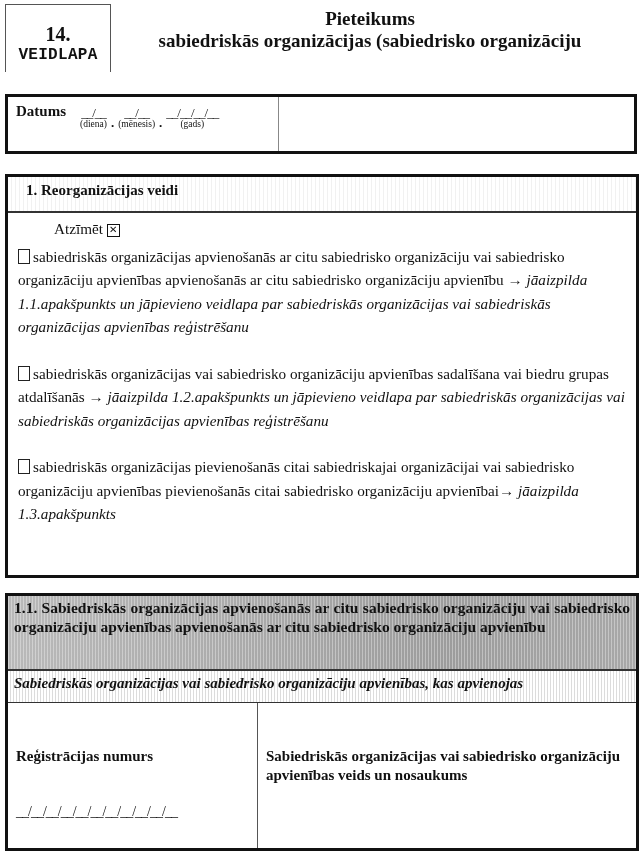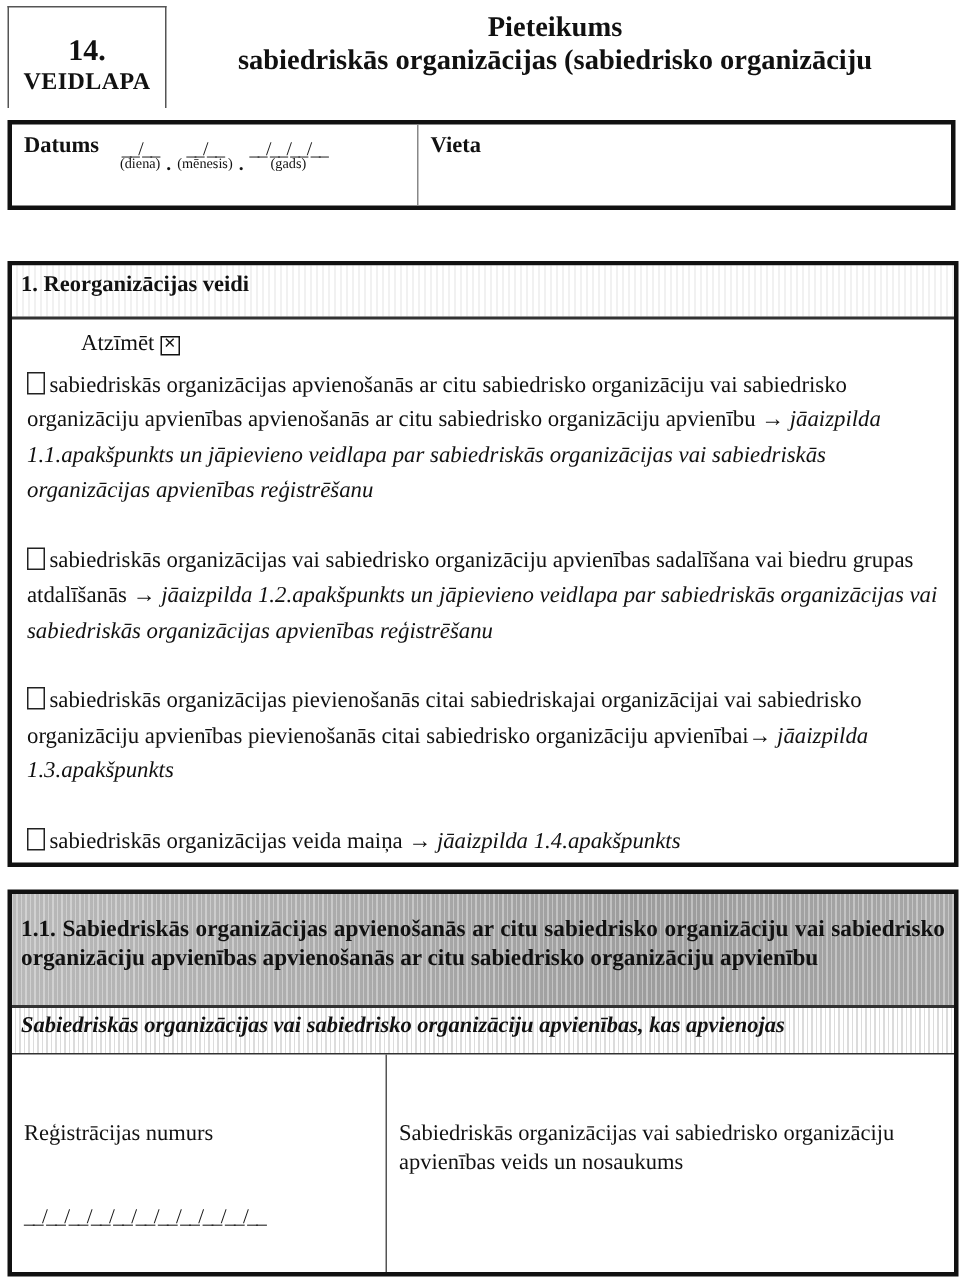--- a/index.html
+++ b/index.html
@@ -10,50 +10,50 @@
     .abs { position: absolute; box-sizing: border-box; }
 
     
     #formbox {
       left: 5px; top: 4px; width: 106px; height: 68px;
       border: 1px solid #555; border-bottom: none;
       display: flex; flex-direction: column; align-items: center; justify-content: center;
       font-weight: bold; text-align: center; padding-top: 10px;
     }
     #formbox .num { font-size: 20px; line-height: 22px; }
-    #formbox .lbl { font-size: 16px; line-height: 20px; letter-spacing: 0.3px; }
+    #formbox .lbl { font-size: 16px; line-height: 20px; letter-spacing: 0.3px; font-family: Liberation Mono, monospace; }
 
     #title {
       left: 120px; top: 8px; width: 500px; text-align: center;
       font-weight: bold; font-size: 19px; line-height: 22px;
     }
 
     
     #datebox {
-      left: 5px; top: 80px; width: 632px; height: 60px;
+      left: 5px; top: 94px; width: 632px; height: 60px;
       border: 3px solid #111; display: flex;
     }
     #datebox .left { width: 270px; border-right: 1px solid #888; position: relative; }
     #datebox .right { flex: 1; position: relative; }
     .fieldlbl { font-weight: bold; font-size: 15px; position: absolute; top: 6px; left: 8px; }
     .datefield { position: absolute; top: 9px; left: 72px; display: flex; gap: 4px; align-items: flex-end; font-size: 13px; }
     .seg { display: flex; flex-direction: column; align-items: center; }
     .seg .line { font-family: "Liberation Serif", serif; letter-spacing: -1px; font-size: 13px; line-height: 13px; }
     .seg .hint { font-size: 9.5px; line-height: 11px; }
     .dot { font-weight: bold; line-height: 14px; }
 
     
     #sec1 {
       left: 5px; top: 174px; width: 634px; height: 404px;
       border: 3px solid #111;
     }
     #sec1 .head {
       height: 36px; border-bottom: 2px solid #333;
       background: repeating-linear-gradient(90deg, #fff 0 3px, #f1f1f1 3px 4px);
-      font-weight: bold; font-size: 15px; padding: 5px 6px; box-sizing: border-box;
+      font-weight: bold; font-size: 15px; padding: 5px 18px; box-sizing: border-box;
     }
     #sec1 .body { padding: 4px 10px 0 10px; font-size: 15.2px; line-height: 23.5px; }
     .mark { margin-bottom: 4px; margin-left: 36px; }
     .xbox {
       display: inline-block; width: 11px; height: 11px; border: 1.5px solid #111;
       font-size: 10px; line-height: 10px; text-align: center; font-weight: bold;
       vertical-align: 1px; font-family: "DejaVu Sans", sans-serif;
     }
     .opt { margin-bottom: 23px; }
     .cb {
@@ -66,31 +66,31 @@
     #sec11 {
       left: 5px; top: 593px; width: 634px; height: 258px;
       border: 3px solid #111; display: flex; flex-direction: column;
     }
     #sec11 .head {
       height: 92px; border-bottom: 2px solid #333;
       background:
         repeating-linear-gradient(90deg, rgba(255,255,255,0.35) 0 1px, transparent 1px 3px),
         linear-gradient(90deg, #b9b9b9, #a9a9a9 40%, #9c9c9c 70%, #a8a8a8);
       font-weight: bold; font-size: 15.5px; line-height: 19px;
-      padding: 14px 6px; box-sizing: border-box; text-align: justify; text-align-last: left;
+      padding: 2px 6px; box-sizing: border-box; text-align: justify; text-align-last: left;
     }
     #sec11 .sub {
       height: 38px; border-bottom: 1px solid #333;
       background: repeating-linear-gradient(90deg, #fff 0 2px, #dcdcdc 2px 3px);
       font-weight: bold; font-style: italic; font-size: 15px; padding: 4px 6px; box-sizing: border-box;
     }
     #sec11 .cols { flex: 1; display: flex; }
     #sec11 .c1 { width: 250px; border-right: 1px solid #555; padding: 28px 8px; box-sizing: border-box; }
     #sec11 .c2 { flex: 1; padding: 28px 8px; box-sizing: border-box; }
-    .collbl { font-weight: normal; font-size: 15px; line-height: 19px; margin-top: 16px; }
+    .collbl { font-weight: bold; font-size: 15px; line-height: 19px; margin-top: 16px; }
     .regline { margin-top: 38px; font-size: 14px; letter-spacing: -1px; }
   </style>
 </head>
 <body>
 
 <div id="formbox" class="abs">
   <div class="num">14.</div>
   <div class="lbl">VEIDLAPA</div>
 </div>
 
@@ -112,43 +112,37 @@
         <span class="line">__/__</span>
         <span class="hint">(mēnesis)</span>
       </div>
       <span class="dot">.</span>
       <div class="seg">
         <span class="line">__/__/__/__</span>
         <span class="hint">(gads)</span>
       </div>
     </div>
   </div>
-  <div class="right">
-    <span class="fieldlbl">Vieta</span>
-  </div>
 </div>
 
 <div id="sec1" class="abs">
   <div class="head">1. Reorganizācijas veidi</div>
   <div class="body">
     <div class="mark">
       <span>Atzīmēt</span>
       <span class="xbox">✕</span>
     </div>
     <div class="opt">
       <span class="cb"></span><span>sabiedriskās organizācijas apvienošanās ar citu sabiedrisko organizāciju vai sabiedrisko organizāciju apvienības apvienošanās ar citu sabiedrisko organizāciju apvienību → </span><i>jāaizpilda 1.1.apakšpunkts un jāpievieno veidlapa par sabiedriskās organizācijas vai sabiedriskās organizācijas apvienības reģistrēšanu</i>
     </div>
     <div class="opt">
       <span class="cb"></span><span>sabiedriskās organizācijas vai sabiedrisko organizāciju apvienības sadalīšana vai biedru grupas atdalīšanās → </span><i>jāaizpilda 1.2.apakšpunkts un jāpievieno veidlapa par sabiedriskās organizācijas vai sabiedriskās organizācijas  apvienības reģistrēšanu</i>
     </div>
     <div class="opt">
       <span class="cb"></span><span>sabiedriskās organizācijas pievienošanās citai sabiedriskajai organizācijai vai sabiedrisko organizāciju apvienības pievienošanās citai sabiedrisko organizāciju apvienībai→ </span><i>jāaizpilda 1.3.apakšpunkts</i>
-    </div>
-    <div class="opt">
-      <span class="cb"></span><span>sabiedriskās organizācijas veida maiņa → </span><i>jāaizpilda 1.4.apakšpunkts</i>
     </div>
   </div>
 </div>
 
 <div id="sec11" class="abs">
   <div class="head">1.1. Sabiedriskās organizācijas apvienošanās ar citu sabiedrisko organizāciju vai sabiedrisko organizāciju apvienības apvienošanās ar citu sabiedrisko organizāciju apvienību</div>
   <div class="sub">Sabiedriskās organizācijas vai sabiedrisko organizāciju  apvienības, kas apvienojas</div>
   <div class="cols">
     <div class="c1">
       <div class="collbl">Reģistrācijas numurs</div>

